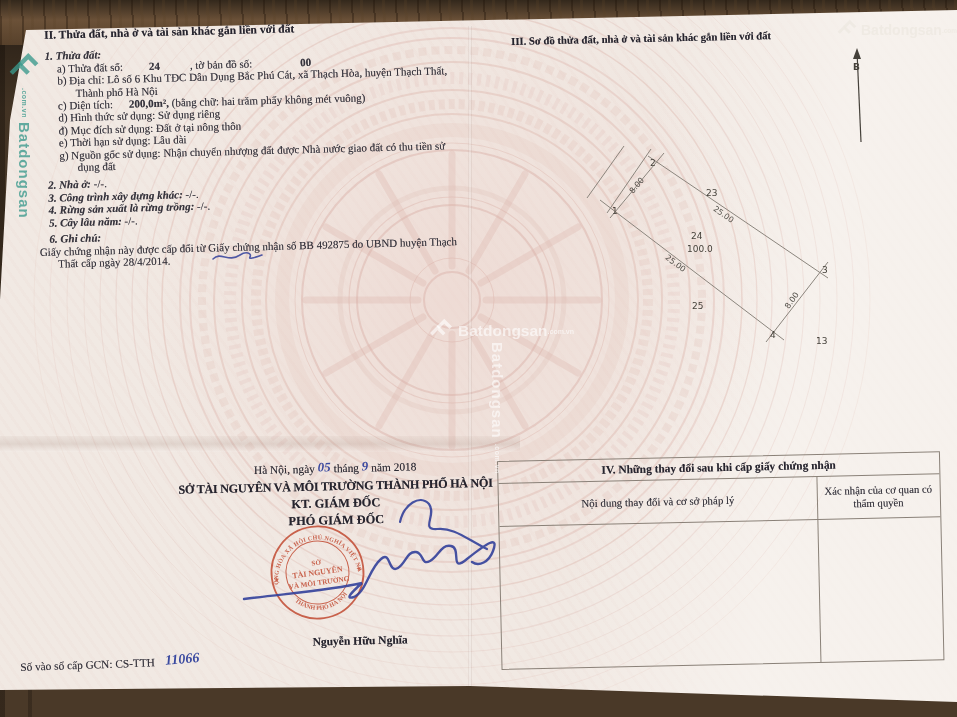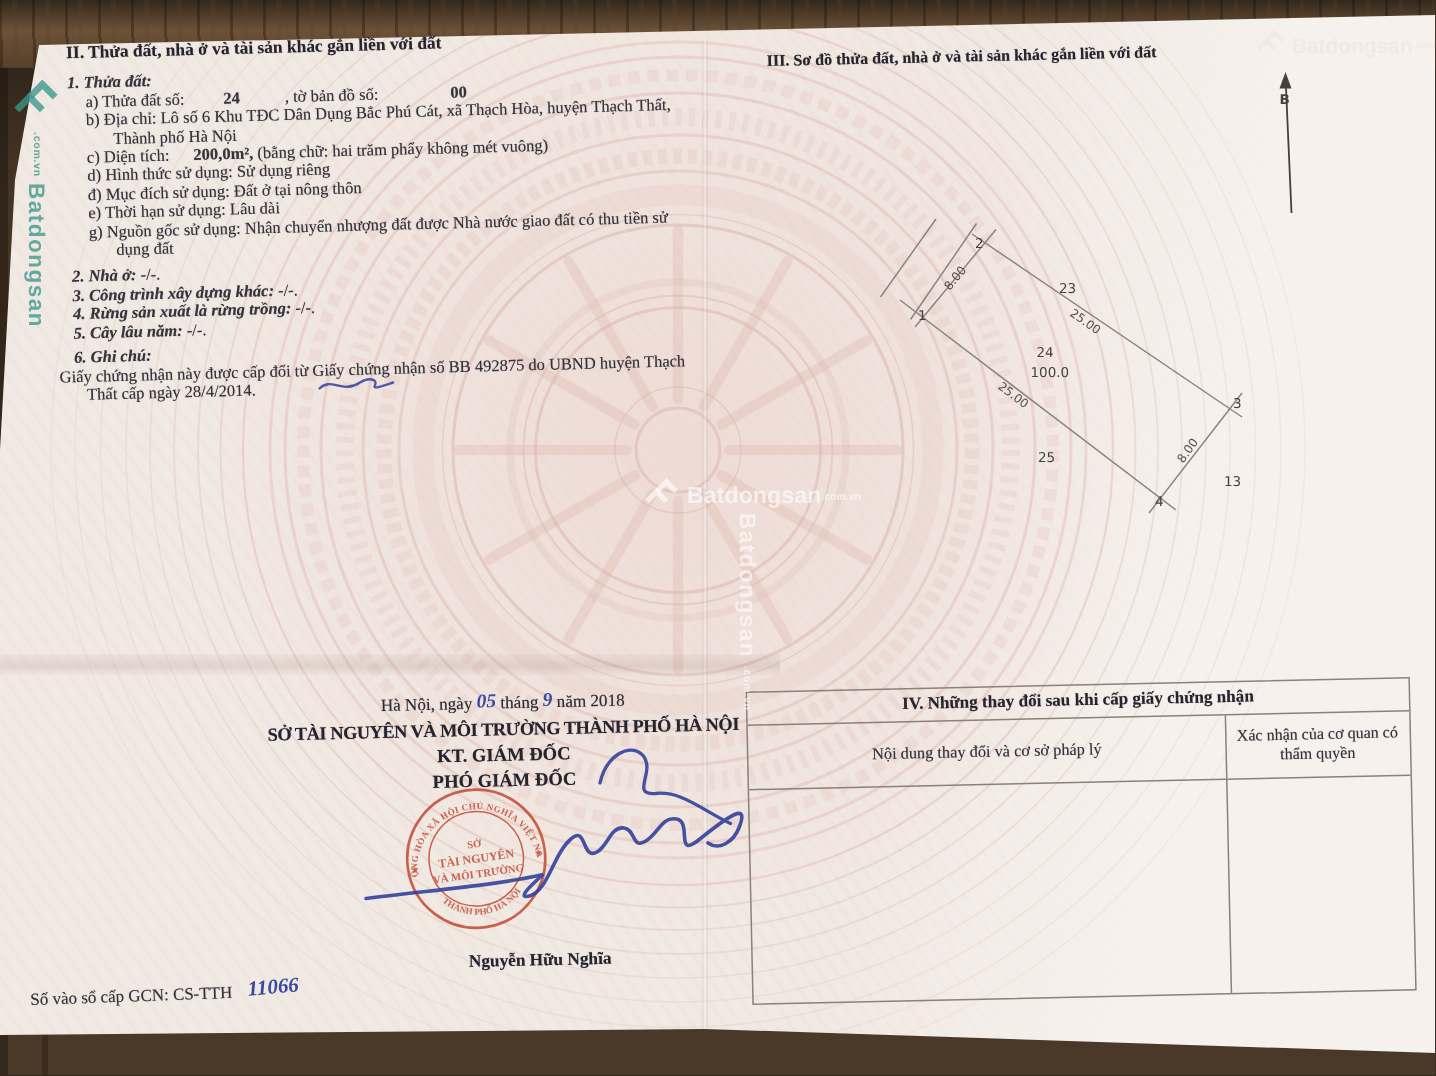--- a/index.html
+++ b/index.html
@@ -190,21 +190,21 @@
       <line x1="54" y1="16" x2="17" y2="68"></line>
       <line x1="81" y1="19" x2="37" y2="83"></line>
     </g>
   </svg>
   <div class="abs dlab" style="left:612px;top:206px;">1</div>
   <div class="abs dlab" style="left:650px;top:158px;">2</div>
   <div class="abs dlab" style="left:822px;top:265px;">3</div>
   <div class="abs dlab" style="left:770px;top:330px;">4</div>
   <div class="abs dlab" style="left:706px;top:188px;">23</div>
   <div class="abs dlab" style="left:649px;top:301px;margin-left:43px;">25</div>
-  <div class="abs dlab" style="left:816px;top:317px;">13</div>
+  <div class="abs dlab" style="left:816px;top:336px;">13</div>
   <div class="abs dlab" style="left:691px;top:231px;">24</div>
   <div class="abs dlab" style="left:687px;top:244px;">100.0</div>
   <div class="abs ddim" style="left:628px;top:181px;transform:rotate(-50deg);">8.00</div>
   <div class="abs ddim" style="left:712px;top:210px;transform:rotate(35deg);">25.00</div>
   <div class="abs ddim" style="left:664px;top:259px;transform:rotate(37deg);">25.00</div>
   <div class="abs ddim" style="left:783px;top:296px;transform:rotate(-55deg);">8.00</div>
 
   <div class="abs sig">
     <div class="date">
       <span>Hà Nội, ngày</span>

